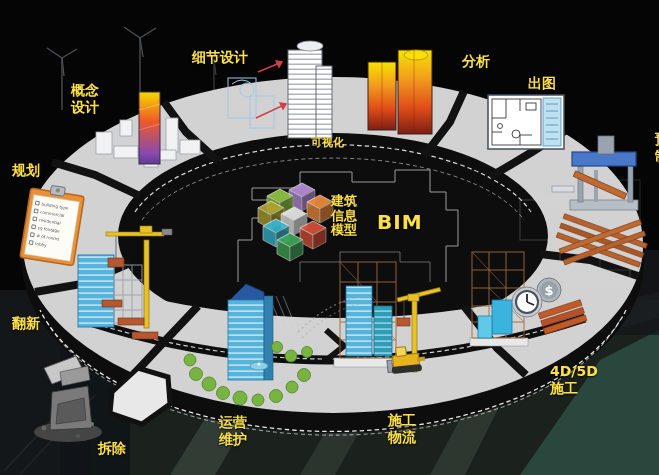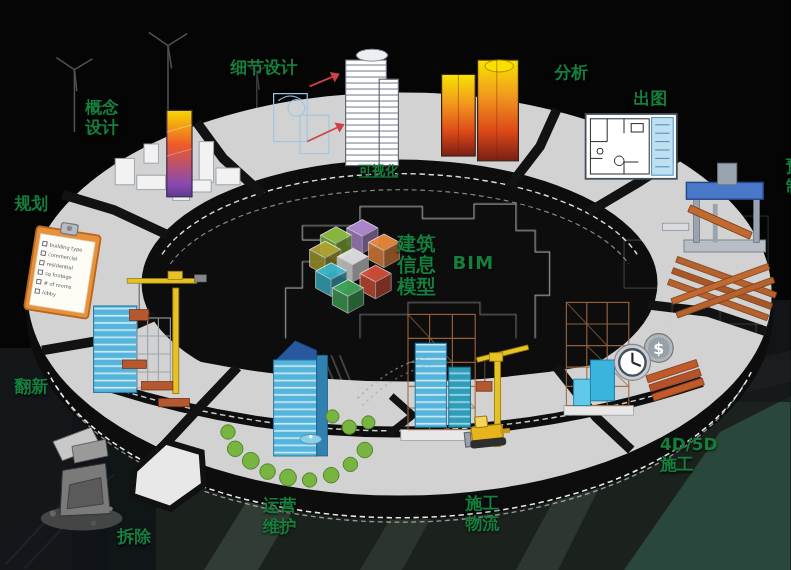--- a/index.html
+++ b/index.html
@@ -1,34 +1,34 @@
 <!DOCTYPE html>
 <html><head>
 <meta charset="utf-8">
 <style>
   html,body{margin:0;padding:0;background:#000;}
   #stage{position:relative;width:659px;height:475px;overflow:hidden;background:#000;
          font-family:"DejaVu Sans","Liberation Sans",sans-serif;}
   #art{position:absolute;left:0;top:0;}
-  .lbl{position:absolute;color:#15803d;font-weight:bold;font-size:14px;line-height:1.18;
+  .lbl{position:absolute;color:#fde047;font-weight:bold;font-size:14px;line-height:1.18;
        white-space:pre-line;text-shadow:0 1px 2px rgba(0,0,0,.85);}
   #lbl-planning{left:12px;top:162px;}
   #lbl-concept{left:71px;top:82px;}
   #lbl-detail{left:192px;top:49px;}
   #lbl-analysis{left:423px;top:53px;margin-left:39px;}
   #lbl-drawing{left:515px;top:75px;margin-left:13px;}
   #lbl-prefab{left:615px;top:131px;padding-left:40px;}
   #lbl-4d5d{left:550px;top:363px;}
   #lbl-logistics{left:388px;top:412px;}
   #lbl-om{left:219px;top:414px;}
   #lbl-renovation{left:12px;top:315px;}
   #lbl-demolition{left:98px;top:440px;}
-  #lbl-viz{left:299px;top:137px;font-size:11px;text-decoration:underline;}
-  #lbl-model{left:331px;top:194px;font-size:16px;line-height:1.12;}
-  #lbl-bim{left:377px;top:211px;font-size:15px;letter-spacing:1px;}
+  #lbl-viz{left:311px;top:137px;font-size:11px;}
+  #lbl-model{left:331px;top:194px;font-size:13px;line-height:1.12;}
+  #lbl-bim{left:377px;top:211px;font-size:20px;letter-spacing:1px;}
   .face-l{filter:brightness(.8);}
   .face-r{filter:brightness(.6);}
   .cube{opacity:.92;}
 </style>
 </head>
 <body>
 
 <div id="stage">
 
 <svg id="art" width="659" height="475" viewBox="0 0 659 475">

